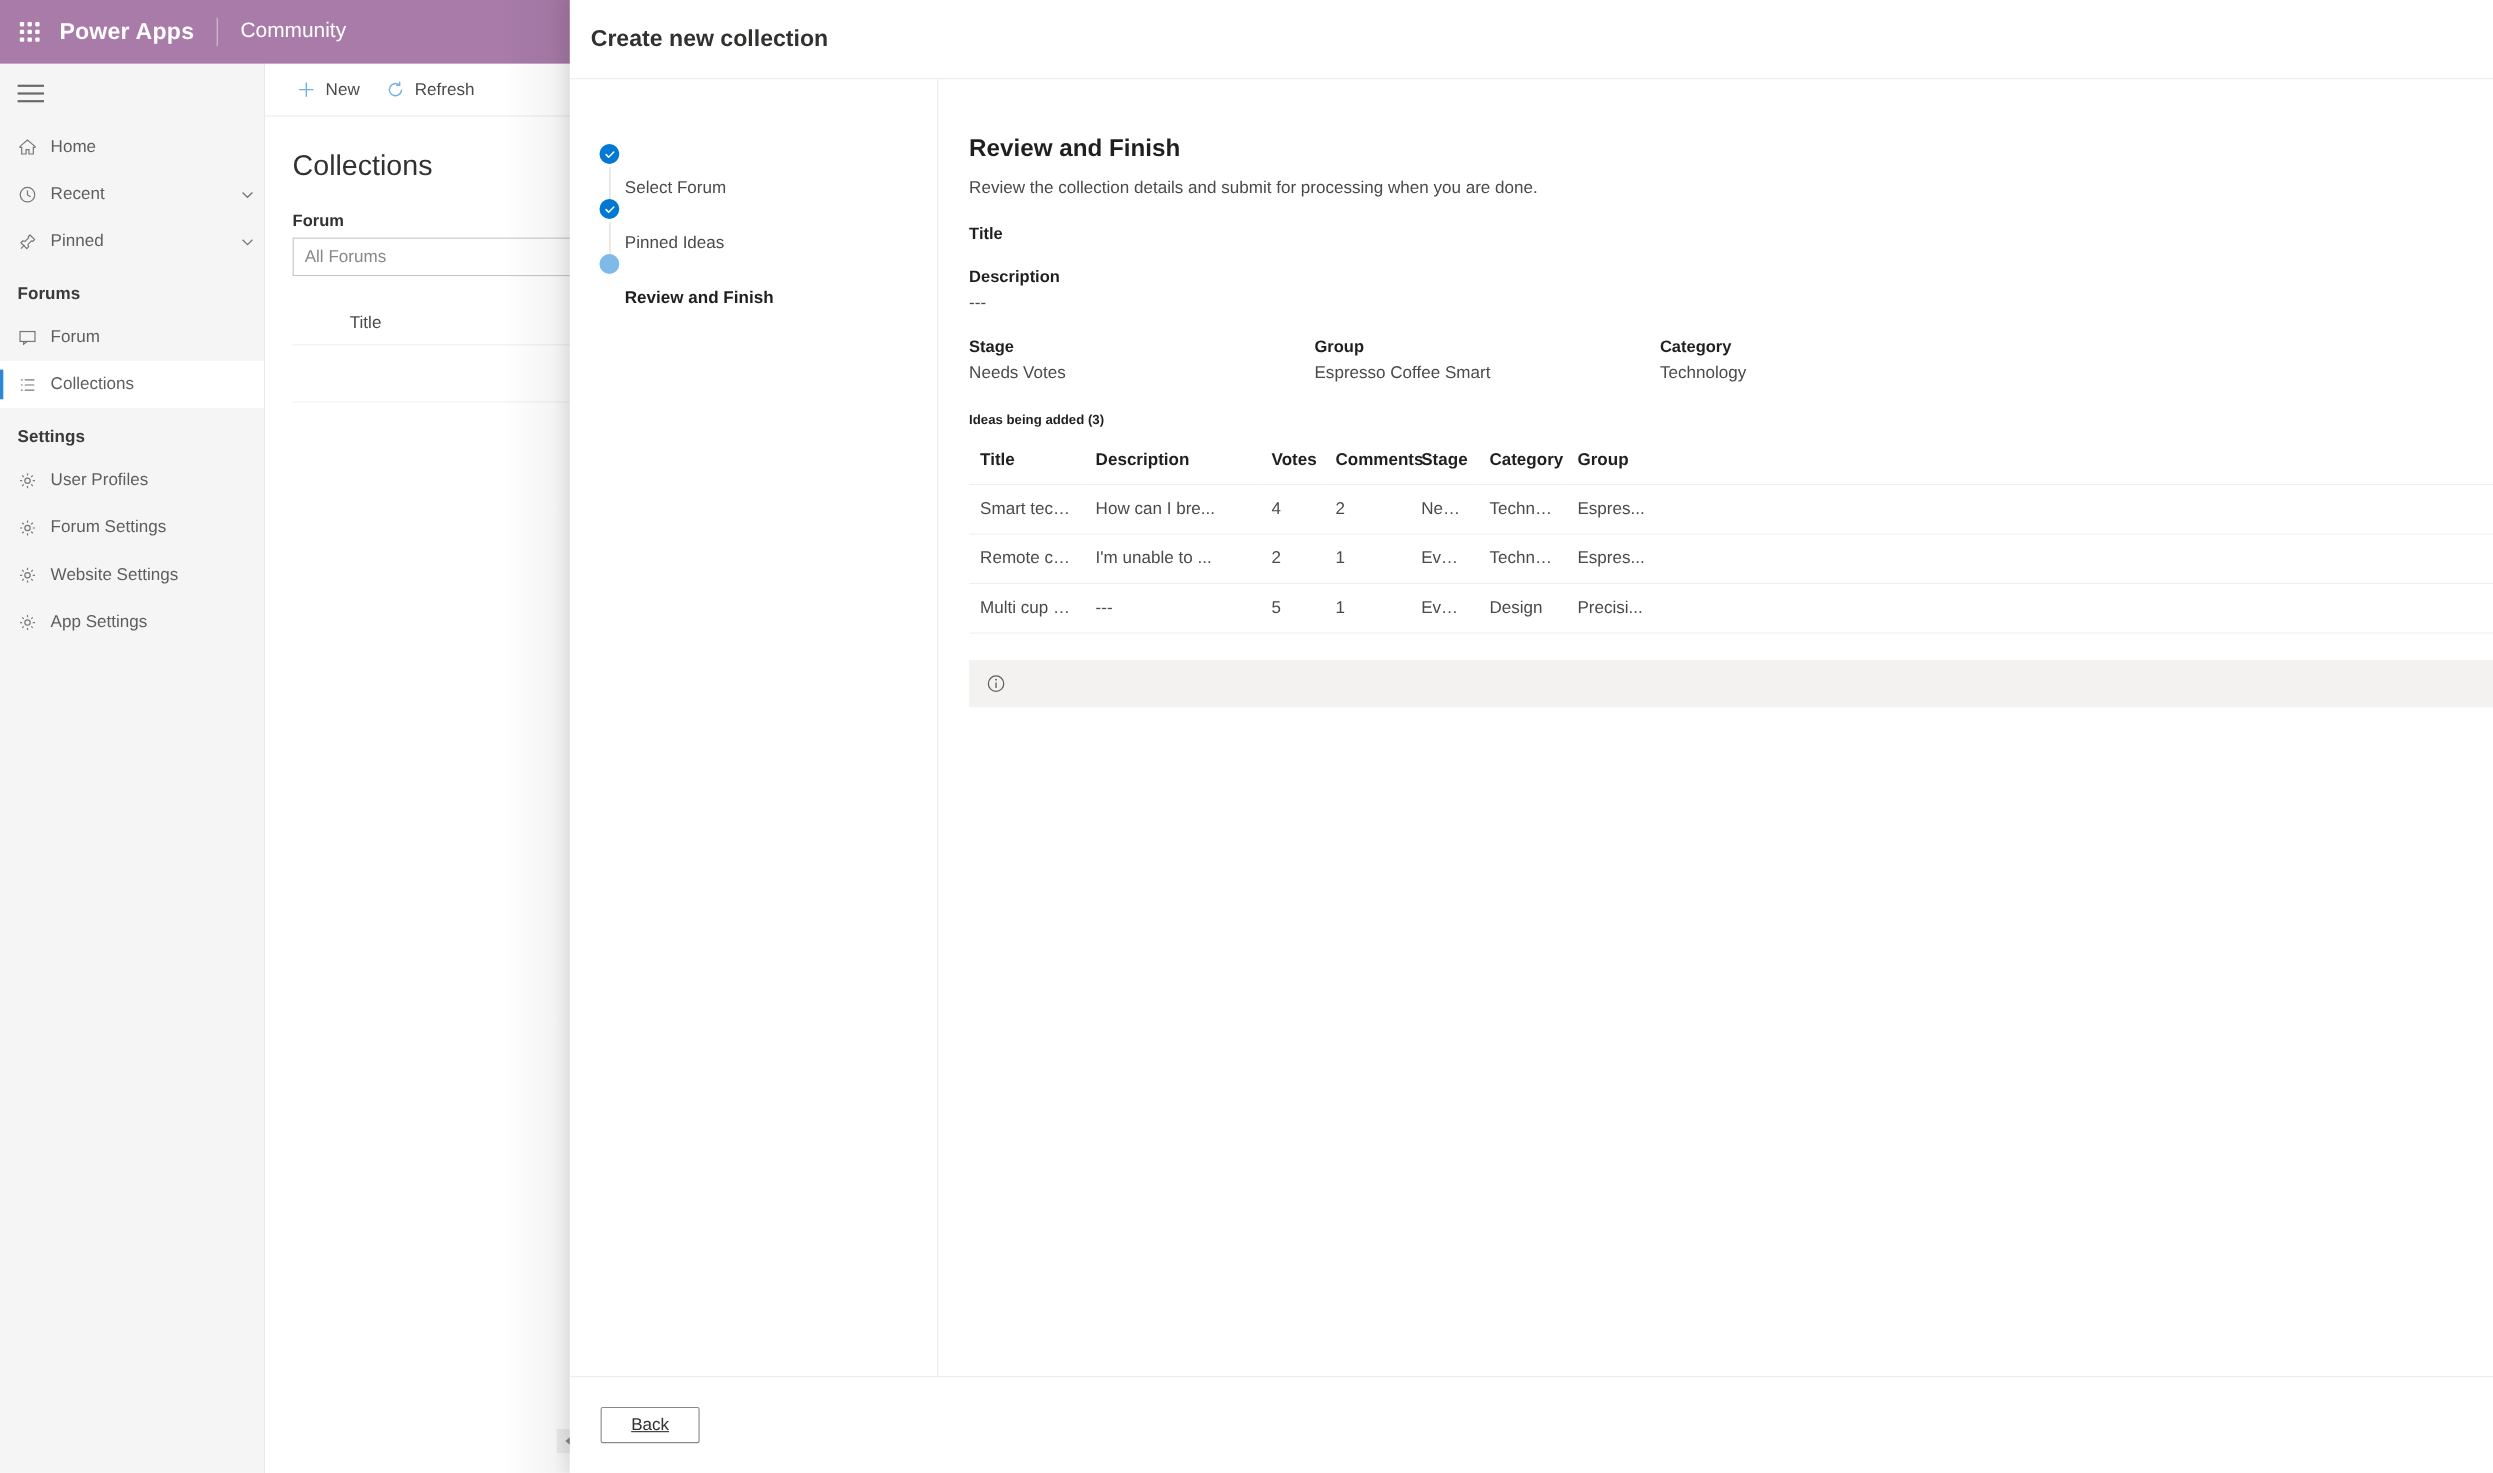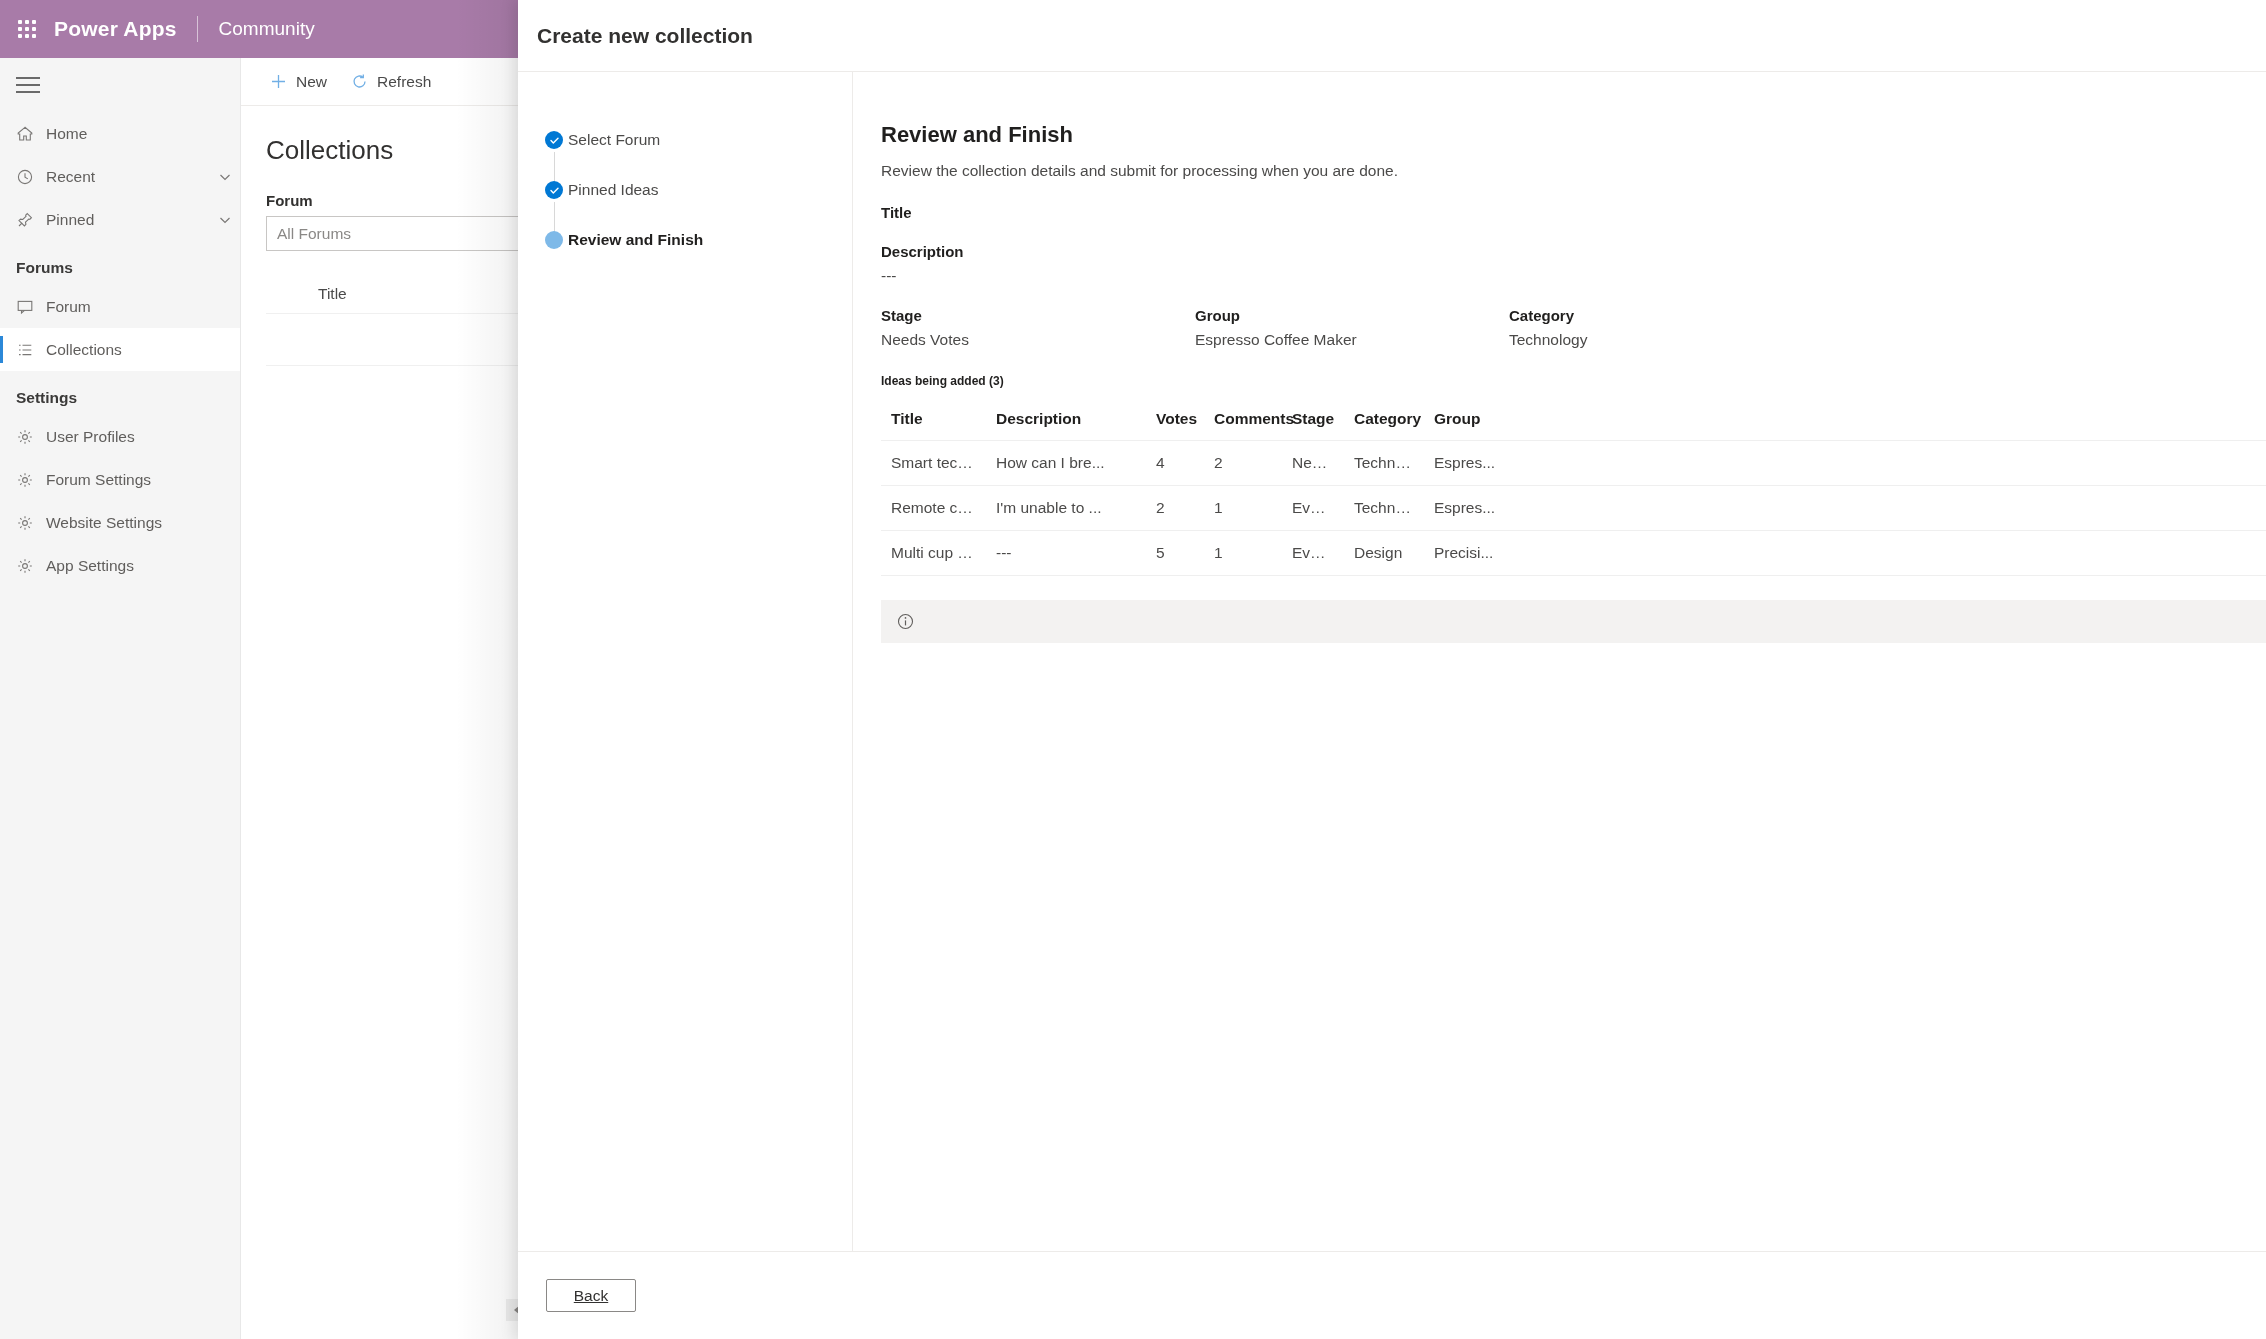--- a/index.html
+++ b/index.html
@@ -115,21 +115,21 @@
     position: absolute; right: 18px; top: 50%; transform: translateY(-50%);
     width: 36px; height: 36px; display: flex; align-items: center; justify-content: center;
     color: #605e5c; cursor: pointer; background: transparent; border: 0; font-size: 18px;
   }
 
   .dlg-body { flex: 1 1 auto; display: flex; min-height: 0; }
 
   .stepper {
     flex: 0 0 335px; border-right: 1px solid #edebe9; padding-top: 58px;
   }
-  .step { position: relative; height: 50px; display: flex; align-items: flex-start; padding-left: 50px; }
+  .step { position: relative; height: 50px; display: flex; align-items: flex-end; padding-left: 50px; }
   .step .bullet {
     position: absolute; left: 27px; top: 1px; width: 18px; height: 18px; border-radius: 50%;
     background: #0078d4; display: flex; align-items: center; justify-content: center;
   }
   .step.current .bullet { background: #7eb9e8; }
   .step .bullet svg { display: block; }
   .step .line {
     position: absolute; left: 35.5px; top: 22px; width: 1px; height: 44px; background: #d8d8d8;
   }
   .step:last-child .line { display: none; }
@@ -408,21 +408,21 @@
         <div class="kv-value">---</div>
       </div>
 
       <div class="kv-cols">
         <div class="col-stage">
           <div class="kv-label">Stage</div>
           <div class="kv-value">Needs Votes</div>
         </div>
         <div class="col-group">
           <div class="kv-label">Group</div>
-          <div class="kv-value">Espresso Coffee Maker</div>
+          <div class="kv-value">Espresso Coffee Smart</div>
         </div>
         <div>
           <div class="kv-label">Category</div>
           <div class="kv-value">Technology</div>
         </div>
       </div>
 
       <div class="ideas-head">Ideas being added (3)</div>
 
       <table class="grid">

